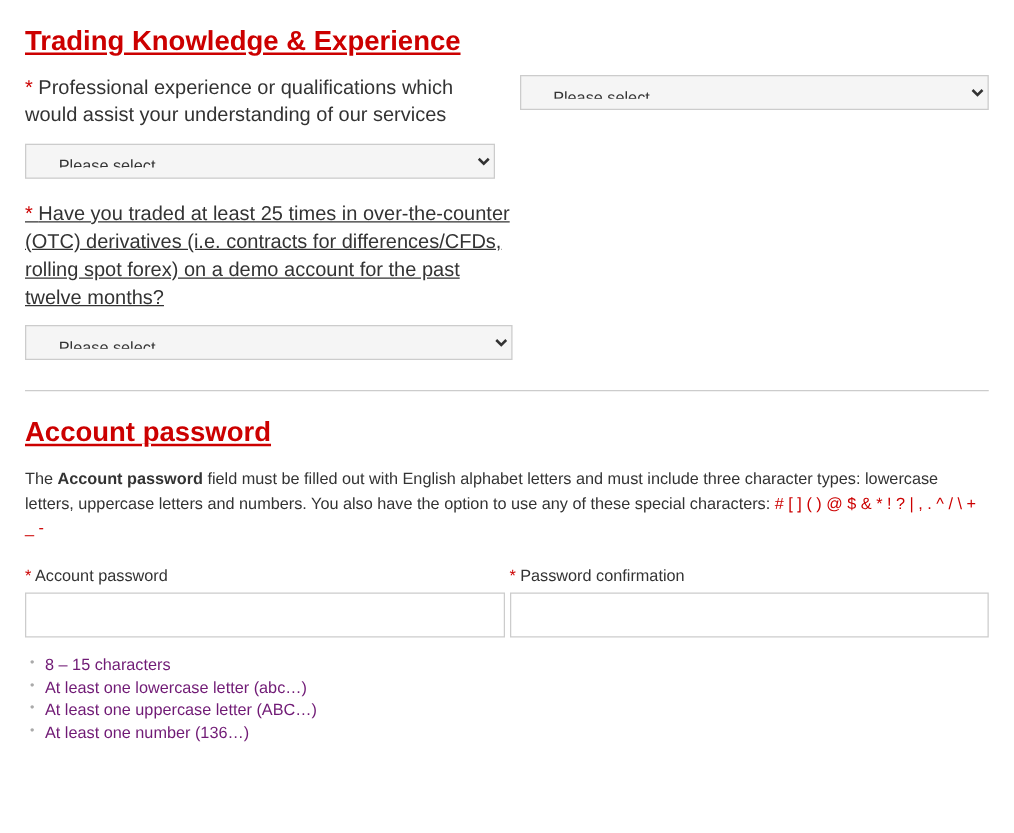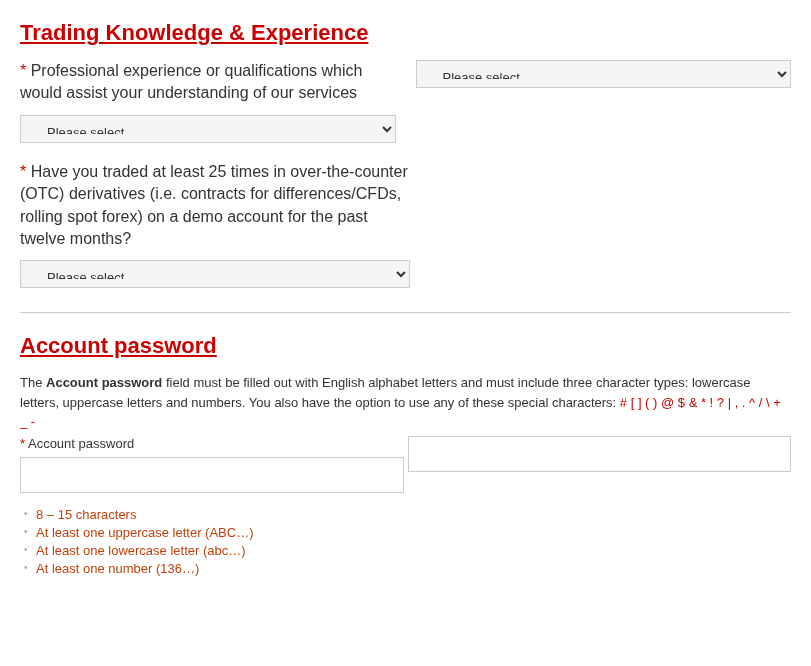--- a/index.html
+++ b/index.html
@@ -55,36 +55,37 @@
       font-size: 13px;
       color: #333;
       appearance: auto;
       cursor: pointer;
       height: 28px;
     }
 
     .single-col {
       max-width: 390px;
       margin-bottom: 18px;
+      text-decoration: underline;
     }
 
     .divider {
       border: none;
       border-top: 1px solid #ccc;
       margin: 24px 0 20px 0;
     }
 
     .password-section {
       margin-top: 4px;
     }
 
     .password-desc {
       font-size: 13px;
       color: #333;
-      margin-bottom: 4px;
+      margin-bottom: 21px;
       line-height: 1.5;
     }
 
     .password-desc strong {
       font-weight: bold;
     }
 
     .password-desc .special {
       color: #cc0000;
     }
@@ -119,21 +120,21 @@
       font-size: 13px;
     }
 
     .requirements {
       list-style: none;
       padding: 0;
     }
 
     .requirements li {
       font-size: 13px;
-      color: #c2410c;
+      color: #701a75;
       margin-bottom: 3px;
       padding-left: 16px;
       position: relative;
     }
 
     .requirements li::before {
       content: "•";
       position: absolute;
       left: 4px;
       color: #aaa;
@@ -181,23 +182,26 @@
   </p>
 
   <div class="password-fields">
     <div class="password-field">
       <label>
         <span class="required">* </span><span>Account password</span>
       </label>
       <input type="password" style="">
     </div>
     <div class="password-field">
+      <label>
+        <span class="required">* </span><span>Password confirmation</span>
+      </label>
       <input type="password" style="">
     </div>
   </div>
 
   <ul class="requirements" id="req-list">
   <li>8 – 15 characters</li>
+      <li>At least one lowercase letter (abc…)</li>
       <li>At least one uppercase letter (ABC…)</li>
-      <li>At least one lowercase letter (abc…)</li>
       <li>At least one number (136…)</li>
     </ul>
 </div>
 
 </body></html>

